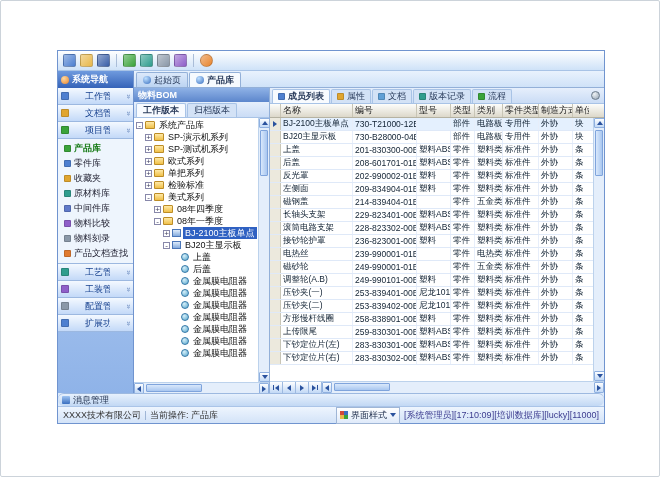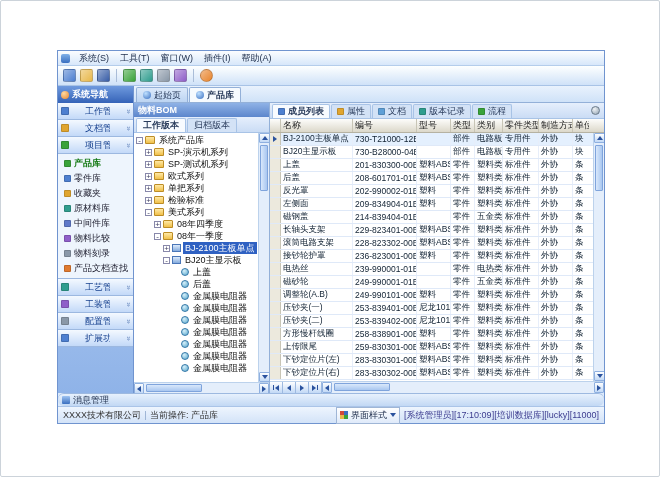--- a/index.html
+++ b/index.html
@@ -107,29 +107,20 @@
 .style-box{display:flex;align-items:center;gap:3px;border:1px solid #9fb6d6;background:linear-gradient(#fff,#dfeafa);padding:1px 3px;color:#1c2c4a;}
 .style-grid-icon{width:8px;height:8px;flex:none;background:linear-gradient(90deg,#d04a3a 50%,#3a6fc0 50%) top/100% 50% no-repeat,linear-gradient(90deg,#e8b84b 50%,#3aa33a 50%) bottom/100% 50% no-repeat;}
 .session{color:#3c3c8f;}
 </style>
 </head>
 <body>
 
 <div class="screen">
   <div class="window">
 
-    <div class="menubar">
-      <span class="menu-appicon"></span>
-
-    <span class="menu-item">系统(S)</span>
-        <span class="menu-item">工具(T)</span>
-        <span class="menu-item">窗口(W)</span>
-        <span class="menu-item">插件(I)</span>
-        <span class="menu-item">帮助(A)</span>
-      </div>
 
     <div class="toolbar">
 
     <span class="tb-icon" style="background: linear-gradient(135deg, rgba(255, 255, 255, 0.45), rgba(255, 255, 255, 0)), rgb(77, 127, 208);"></span>
         <span class="tb-icon" style="background: linear-gradient(135deg, rgba(255, 255, 255, 0.45), rgba(255, 255, 255, 0)), rgb(232, 184, 75);"></span>
         <span class="tb-icon" style="background: linear-gradient(135deg, rgba(255, 255, 255, 0.45), rgba(255, 255, 255, 0)), rgb(58, 95, 168);"></span>
         <span class="tb-sep"></span>
         <span class="tb-icon" style="background: linear-gradient(135deg, rgba(255, 255, 255, 0.45), rgba(255, 255, 255, 0)), rgb(58, 163, 58);"></span>
         <span class="tb-icon" style="background: linear-gradient(135deg, rgba(255, 255, 255, 0.45), rgba(255, 255, 255, 0)), rgb(47, 157, 142);"></span>
         <span class="tb-icon" style="background: linear-gradient(135deg, rgba(255, 255, 255, 0.45), rgba(255, 255, 255, 0)), rgb(138, 152, 168);"></span>

